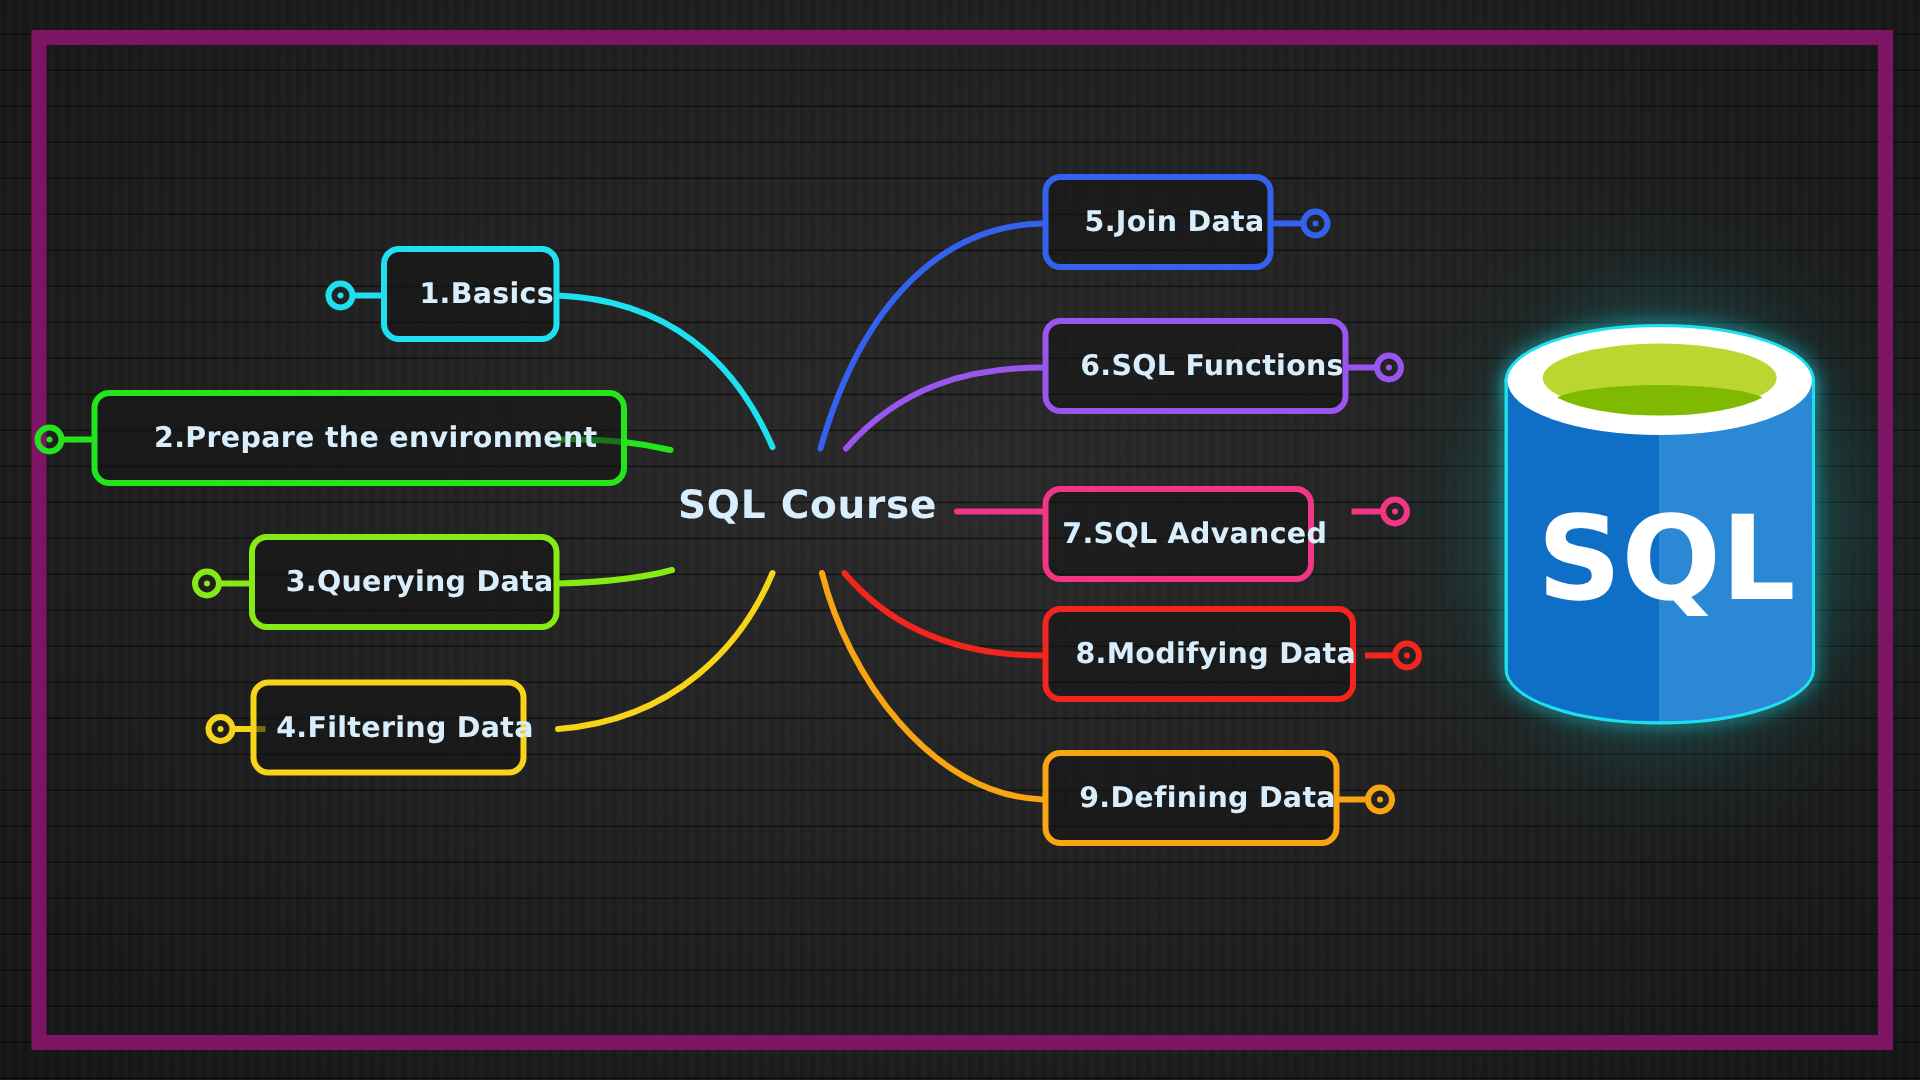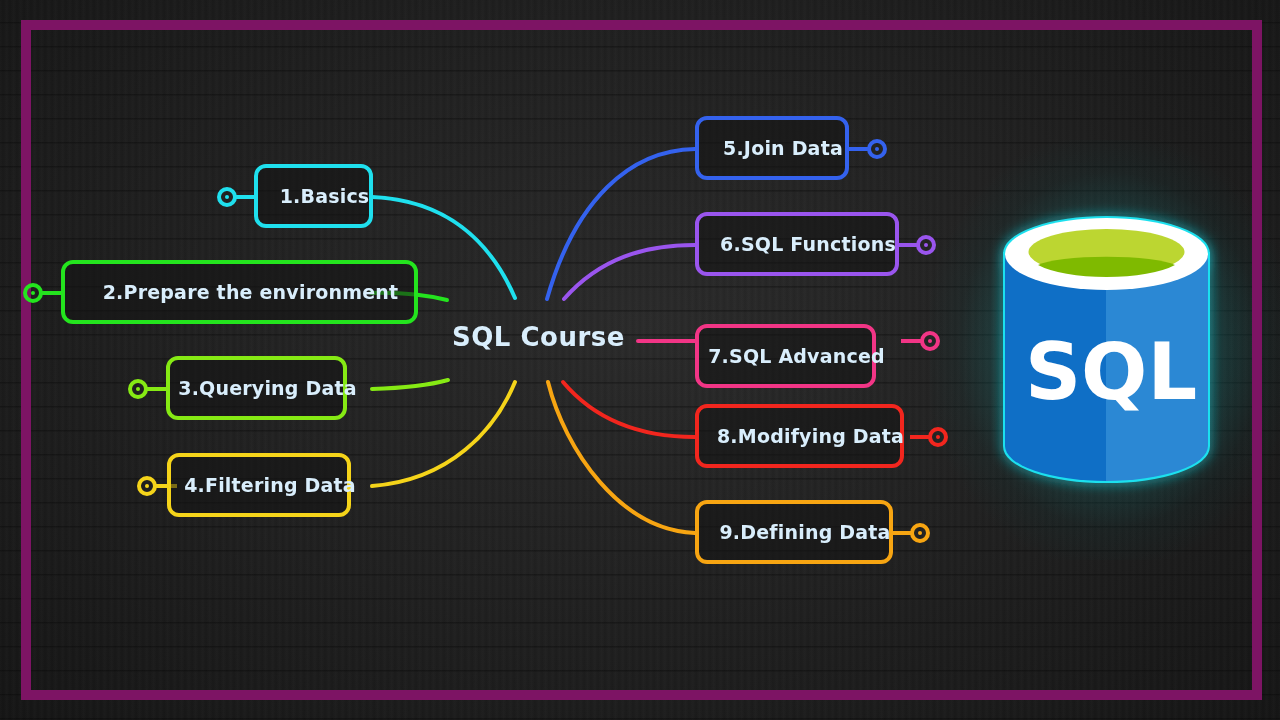--- a/index.html
+++ b/index.html
@@ -74,21 +74,21 @@
 </div>
 
 <div class="dot" style="left:23px;top:283px;border-color:#24e41e;color:#24e41e;"></div>
 <div class="stub" style="left:42px;top:291px;width:21px;background:#24e41e;"></div>
 <div class="node" style="left:61px;top:260px;width:357px;border-color:#24e41e;">
   <span>2.Prepare the environment</span>
 </div>
 
 <div class="dot" style="left:128px;top:379px;border-color:#86ea14;color:#86ea14;"></div>
 <div class="stub" style="left:147px;top:387px;width:21px;background:#86ea14;"></div>
-<div class="node" style="left:166px;top:356px;width:181px;border-color:#86ea14;">
+<div class="node" style="left:166px;top:356px;width:207px;border-color:#86ea14;justify-content:flex-end;">
   <span>3.Querying Data</span>
 </div>
 
 <div class="dot" style="left:137px;top:476px;border-color:#f5d41a;color:#f5d41a;"></div>
 <div class="stub" style="left:156px;top:484px;width:21px;background:#f5d41a;"></div>
 <div class="node" style="left:167px;top:453px;width:184px;border-color:#f5d41a;">
   <span>4.Filtering Data</span>
 </div>
 
 <div class="node" style="left:695px;top:116px;width:154px;border-color:#3462ee;">

